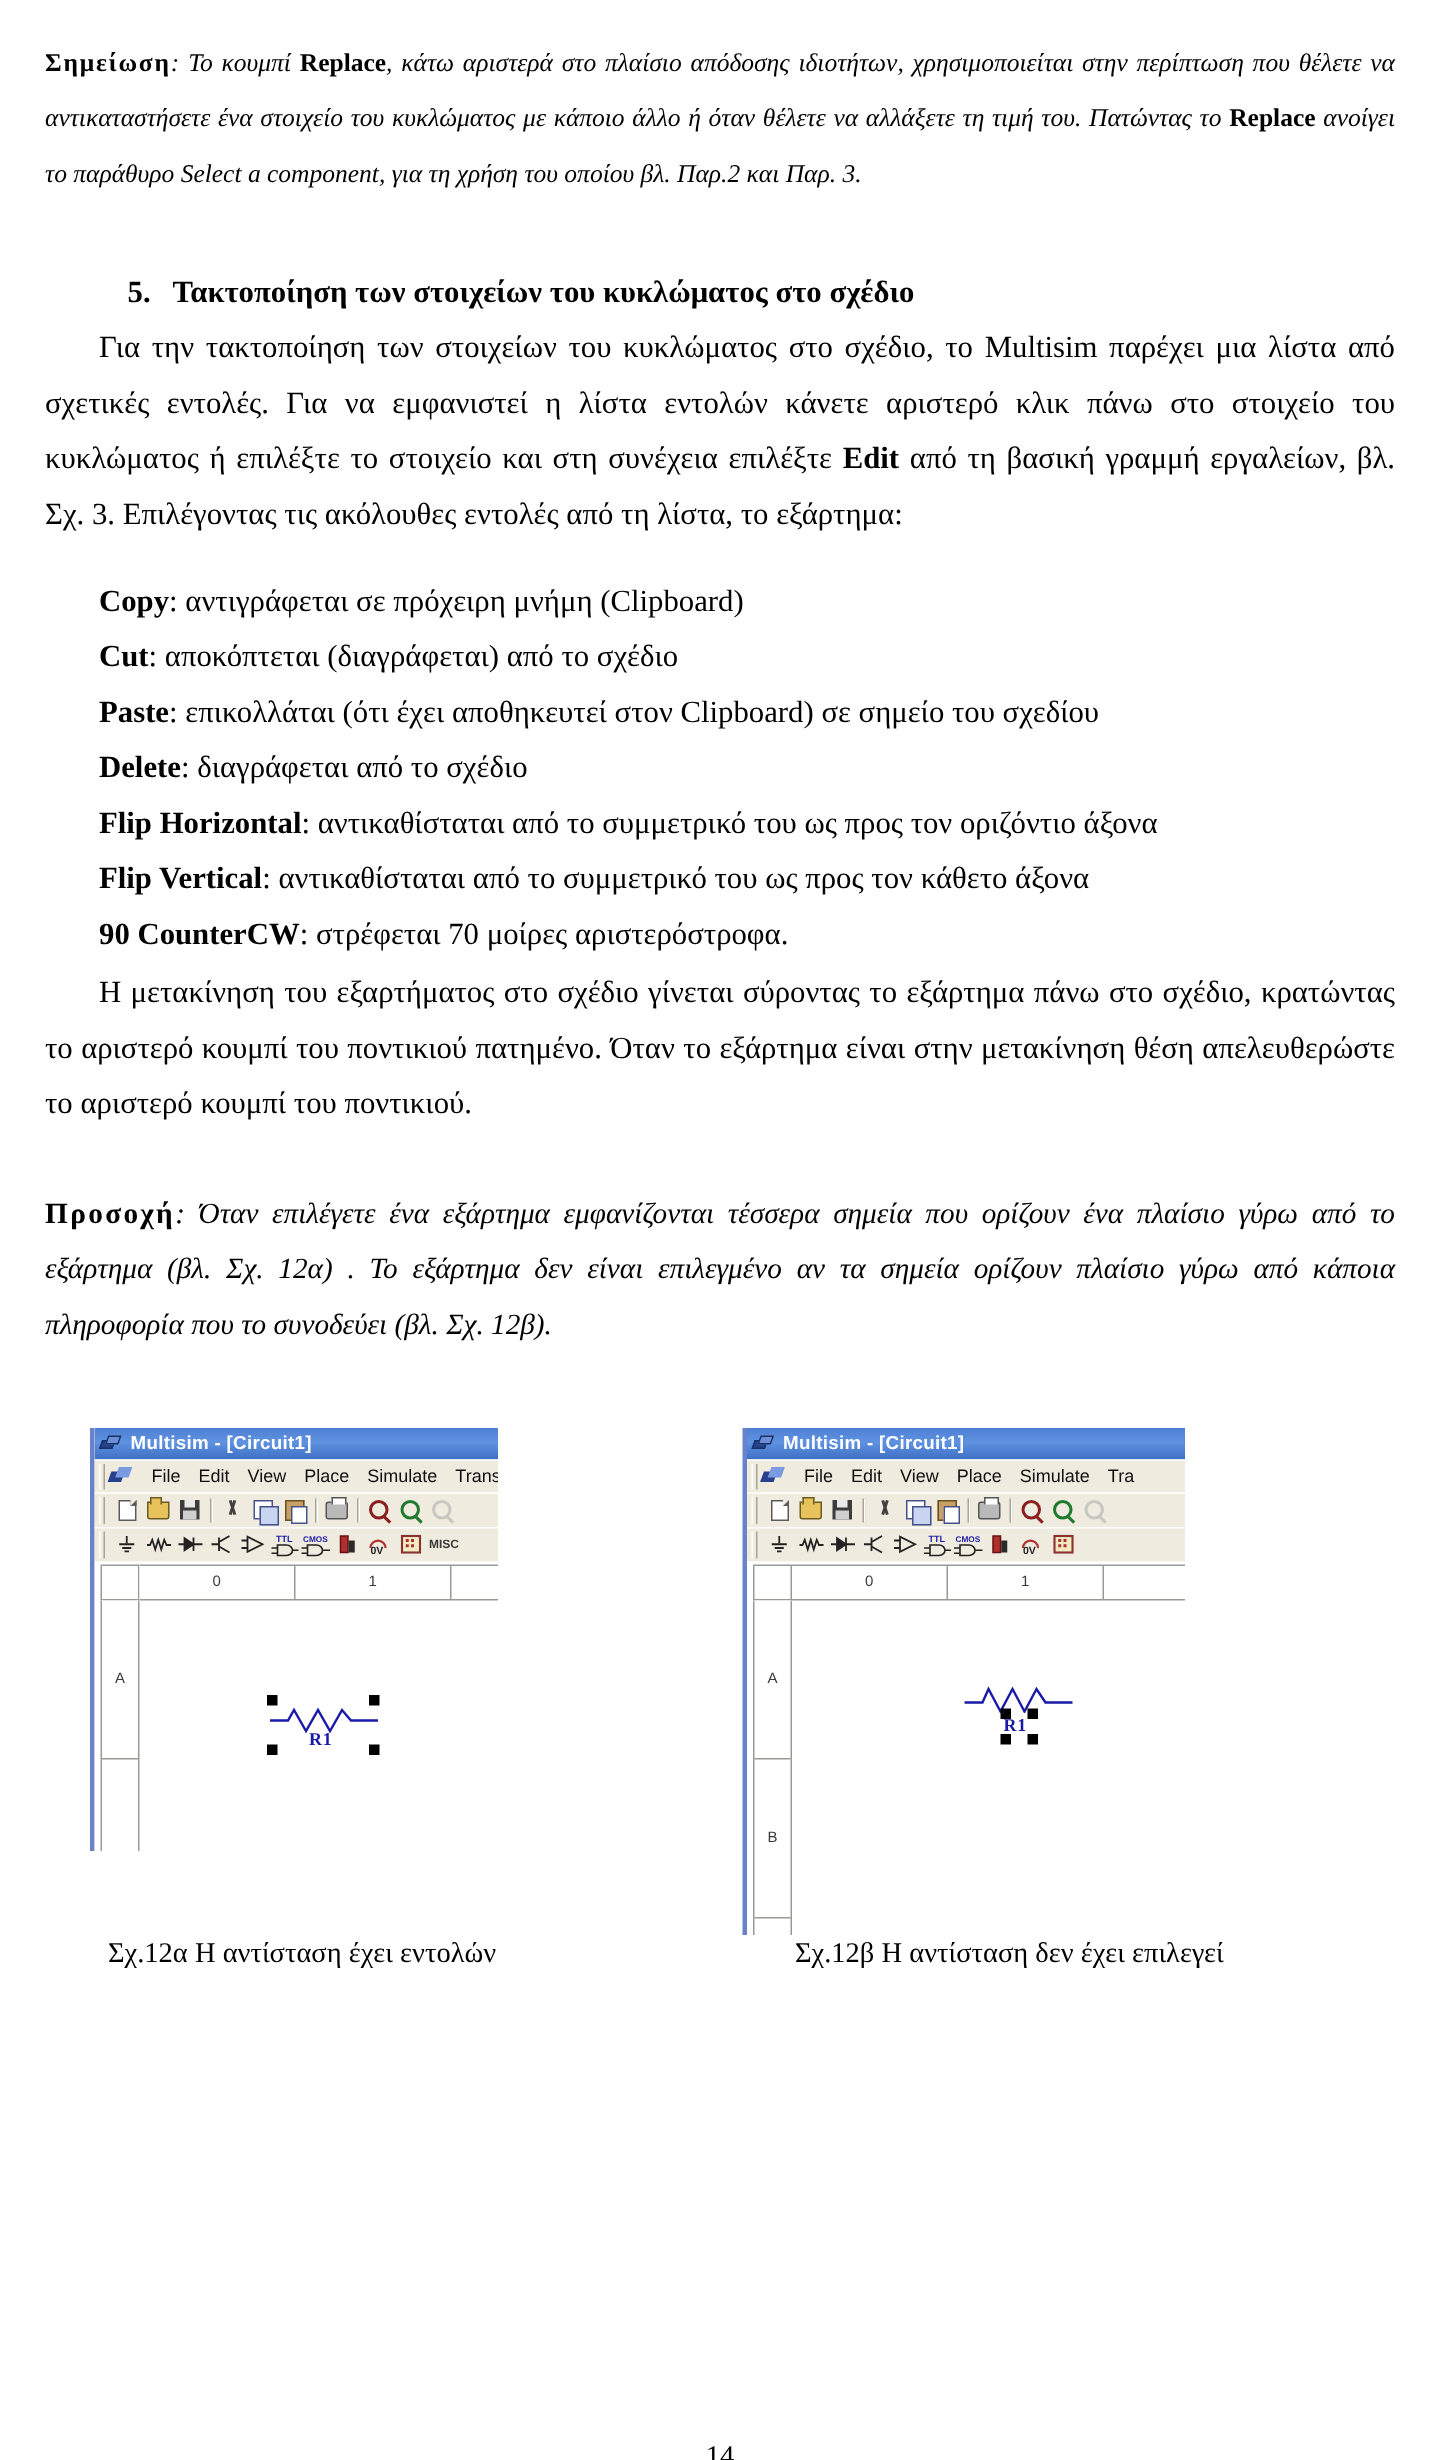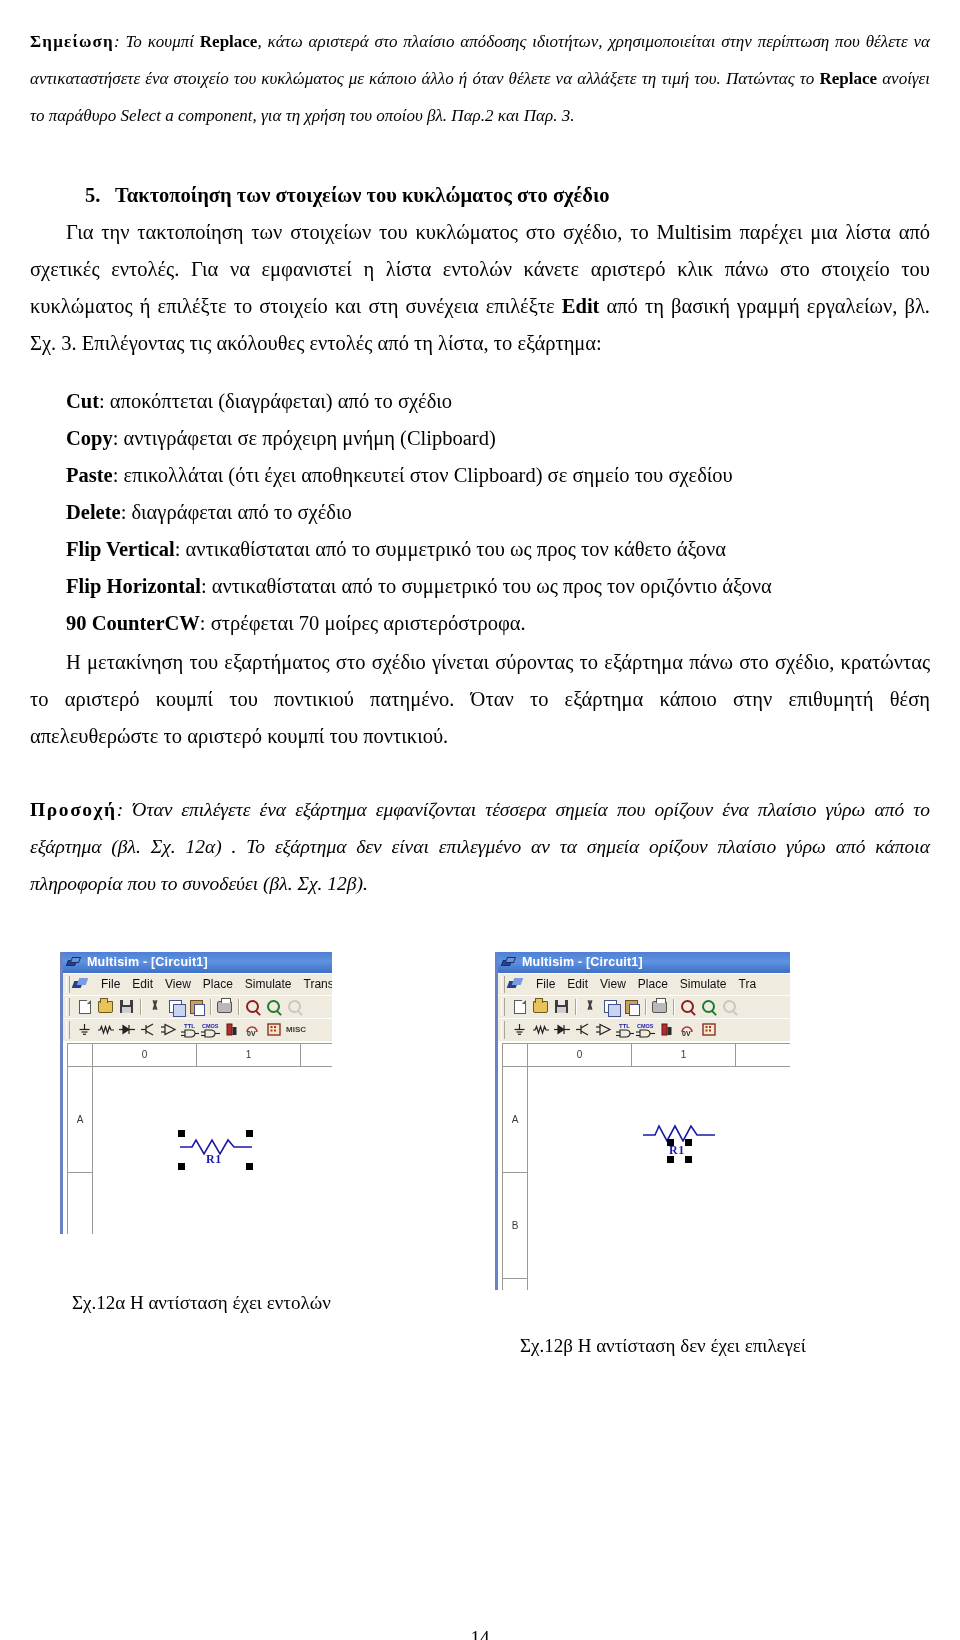--- a/index.html
+++ b/index.html
@@ -255,21 +255,21 @@
 
   
   .captions { position: relative; margin-top: 6px; height: 34px; }
   .cap {
     position:absolute; top:0;
     font-size: 19px;
     line-height: 30px;
     white-space: nowrap;
   }
   .cap.a { left: 42px; }
-  .cap.b { left: 490px; margin-top: 43px; }
+  .cap.b { left: 500px; }
 
   .folio {
     position:absolute; left:0; right:0; bottom: 8px;
     text-align:center; font-size: 19px;
   }
 </style>
 </head>
 <body>
 
 <div class="page">
@@ -280,30 +280,30 @@
 
   <div class="heading5">
     <span class="num">5.</span><span>Τακτοποίηση των στοιχείων του κυκλώματος στο σχέδιο</span>
   </div>
 
   <p class="body-par indent">
     <span>Για την τακτοποίηση των στοιχείων του κυκλώματος στο σχέδιο, το Multisim παρέχει μια λίστα από σχετικές εντολές. Για να εμφανιστεί η λίστα εντολών κάνετε αριστερό κλικ πάνω στο στοιχείο του κυκλώματος ή επιλέξτε το στοιχείο και στη συνέχεια επιλέξτε </span><b>Edit</b><span> από τη βασική γραμμή εργαλείων, βλ. Σχ. 3. Επιλέγοντας τις ακόλουθες εντολές από τη λίστα, το εξάρτημα:</span>
   </p>
 
   <div class="cmd-list">
+    <div class="cmd-item"><span class="cmd">Copy</span><span>: αντιγράφεται σε πρόχειρη μνήμη (Clipboard)</span></div>
     <div class="cmd-item"><span class="cmd">Cut</span><span>: αποκόπτεται (διαγράφεται) από το σχέδιο</span></div>
-    <div class="cmd-item"><span class="cmd">Copy</span><span>: αντιγράφεται σε πρόχειρη μνήμη (Clipboard)</span></div>
     <div class="cmd-item"><span class="cmd">Paste</span><span>: επικολλάται (ότι έχει αποθηκευτεί στον Clipboard) σε σημείο του σχεδίου</span></div>
     <div class="cmd-item"><span class="cmd">Delete</span><span>: διαγράφεται από το σχέδιο</span></div>
+    <div class="cmd-item"><span class="cmd">Flip Horizontal</span><span>:  αντικαθίσταται από το συμμετρικό του ως προς τον οριζόντιο άξονα</span></div>
     <div class="cmd-item"><span class="cmd">Flip Vertical</span><span>: αντικαθίσταται από το συμμετρικό του ως προς τον κάθετο άξονα</span></div>
-    <div class="cmd-item"><span class="cmd">Flip Horizontal</span><span>:  αντικαθίσταται από το συμμετρικό του ως προς τον οριζόντιο άξονα</span></div>
     <div class="cmd-item"><span class="cmd">90 CounterCW</span><span>: στρέφεται 70 μοίρες αριστερόστροφα.</span></div>
   </div>
 
-  <p class="body-par indent">Η μετακίνηση του εξαρτήματος στο σχέδιο γίνεται σύροντας το εξάρτημα πάνω στο σχέδιο, κρατώντας το αριστερό κουμπί του ποντικιού πατημένο. Όταν το εξάρτημα κάποιο στην επιθυμητή θέση απελευθερώστε το αριστερό κουμπί του ποντικιού.</p>
+  <p class="body-par indent">Η μετακίνηση του εξαρτήματος στο σχέδιο γίνεται σύροντας το εξάρτημα πάνω στο σχέδιο, κρατώντας το αριστερό κουμπί του ποντικιού πατημένο. Όταν το εξάρτημα είναι στην μετακίνηση θέση απελευθερώστε το αριστερό κουμπί του ποντικιού.</p>
 
   <p class="attn-block">
     <span class="lead">Προσοχή</span><span>: Όταν επιλέγετε ένα εξάρτημα εμφανίζονται τέσσερα σημεία που ορίζουν ένα  πλαίσιο γύρω από το εξάρτημα (βλ. Σχ. 12α) . Το εξάρτημα  δεν είναι επιλεγμένο αν τα σημεία ορίζουν πλαίσιο γύρω από κάποια πληροφορία που το συνοδεύει (βλ. Σχ. 12β).</span>
   </p>
 
   <div class="figures">
 
     <div class="figwrap left">
       <div class="msim left">
 

